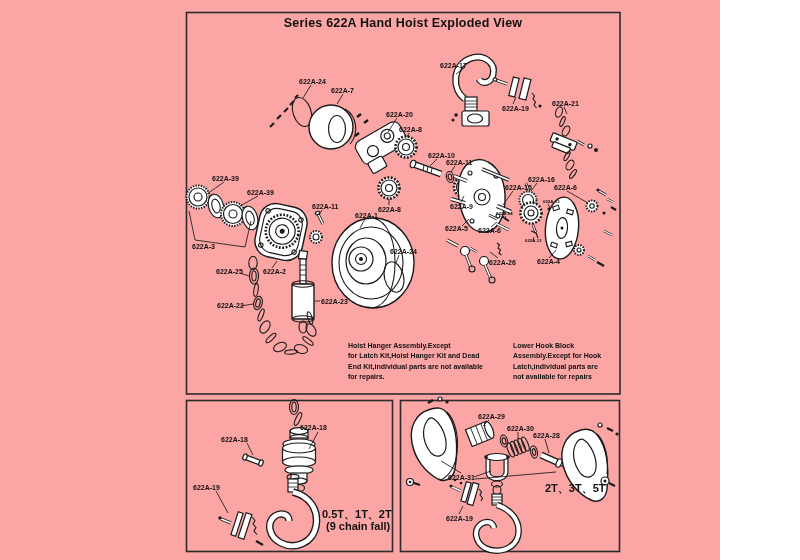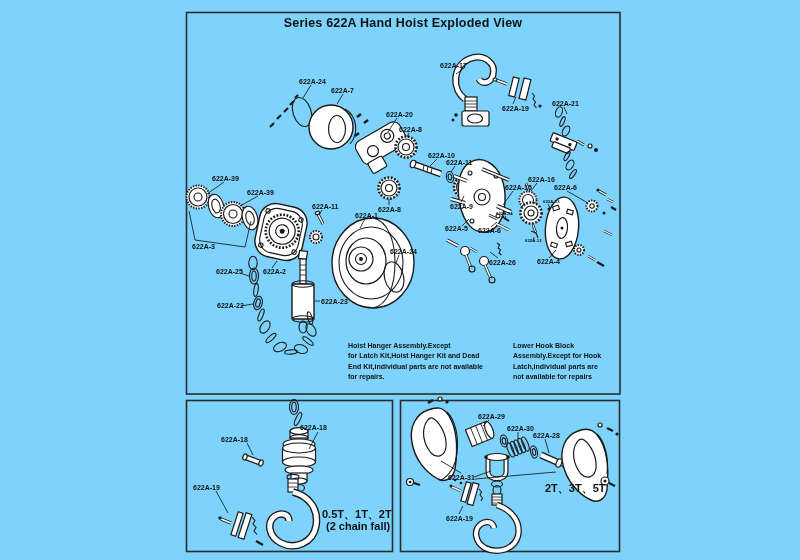--- a/index.html
+++ b/index.html
@@ -1,16 +1,16 @@
 <!DOCTYPE html>
 <html><head>
 <meta charset="utf-8">
 <style>
   html,body{margin:0;padding:0;background:#fff;}
-  .page{position:relative;width:800px;height:560px;background:#7dd3fc;
+  .page{position:relative;width:720px;height:560px;background:#fca5a5;
         font-family:"Liberation Sans",sans-serif;overflow:hidden;}
   svg{position:absolute;left:0;top:0;}
   .title{position:absolute;left:186px;top:16px;width:434px;text-align:center;
          font-size:12.5px;font-weight:bold;color:#111;letter-spacing:.2px;}
   .lbl{position:absolute;font-size:7px;font-weight:bold;color:#111;white-space:nowrap;line-height:8px;}
   .lbl.tiny{font-size:7px;transform:scale(.62);transform-origin:left top;}
   .note{position:absolute;font-size:7px;font-weight:bold;color:#111;line-height:10.4px;white-space:nowrap;}
   .caption{position:absolute;font-size:11px;font-weight:bold;color:#111;white-space:nowrap;}
   
   .s{stroke:#1a1a1a;fill:none;stroke-width:1.1;}
@@ -549,21 +549,21 @@
     <div>Lower Hook Block</div>
     <div>Assembly.Except for Hook</div>
     <div>Latch,individual parts are</div>
     <div>not available for repairs</div>
   </div>
 
   <div class="lbl" style="left:221px;top:436px">622A-18</div>
   <div class="lbl" style="left:300px;top:424px">622A-18</div>
   <div class="lbl" style="left:193px;top:484px">622A-19</div>
   <div class="caption" style="left:322px;top:507px">0.5T、1T、2T</div>
-  <div class="caption" style="left:326px;top:520px">(2 chain fall)</div>
+  <div class="caption" style="left:326px;top:520px">(9 chain fall)</div>
 
   <div class="lbl" style="left:478px;top:413px">622A-29</div>
   <div class="lbl" style="left:507px;top:425px">622A-30</div>
   <div class="lbl" style="left:533px;top:432px">622A-28</div>
   <div class="lbl" style="left:448px;top:474px">622A-31</div>
   <div class="lbl" style="left:446px;top:515px">622A-19</div>
   <div class="caption" style="left:545px;top:481px">2T、3T、5T</div>
 
 </div>
 

